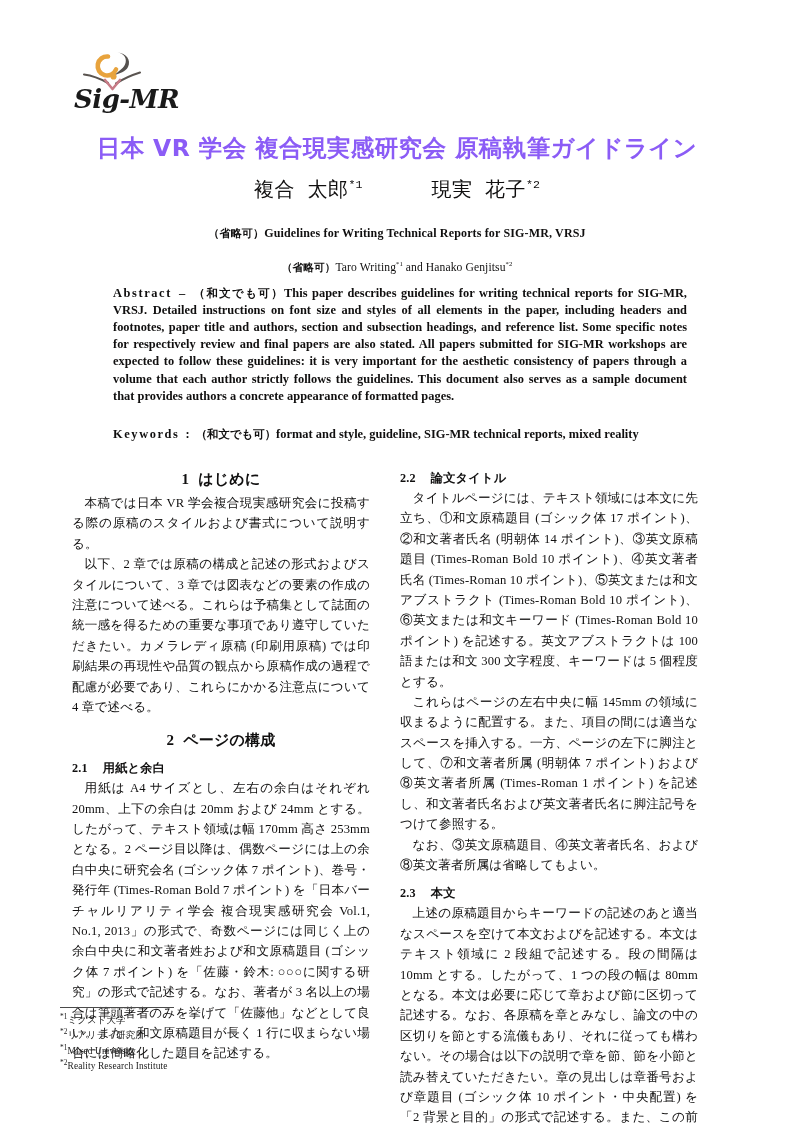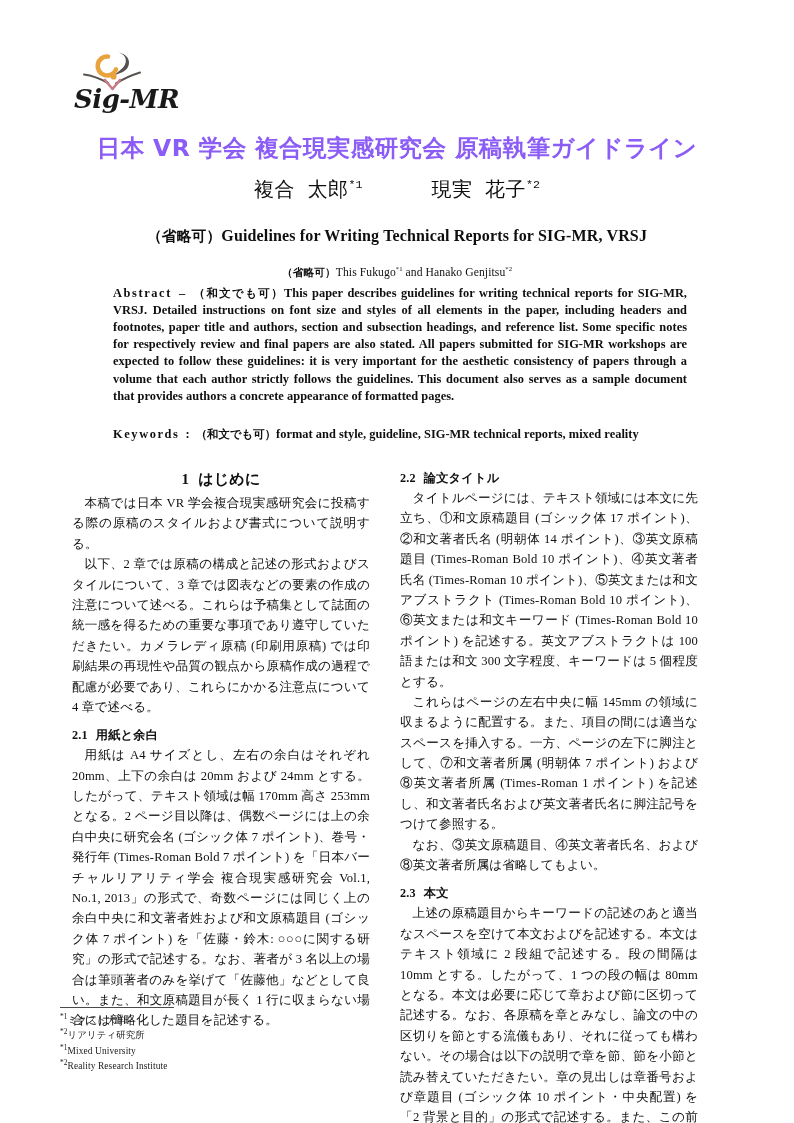--- a/index.html
+++ b/index.html
@@ -60,21 +60,21 @@
   }
   .jp-authors .auth { display: inline-block; }
   .jp-authors .gap { display: inline-block; width: 44px; }
   sup.fn {
     font-size: 0.58em;
     vertical-align: super;
     letter-spacing: 0;
   }
   .en-title {
     margin: 22px 0 0 0;
-    font-size: 16px;
+    font-size: 12px;
     font-weight: 700;
     line-height: 1.35;
     letter-spacing: 0.15px;
   }
   .en-authors {
     margin: 17px 0 0 0;
     font-size: 11.6px;
     line-height: 1.35;
     letter-spacing: 0.1px;
   }
@@ -134,21 +134,21 @@
     font-family: "DejaVu Sans", "Liberation Sans", sans-serif;
     font-weight: 700;
     font-size: 12.2px;
     text-align: left;
     margin: 10px 0 1px 0;
     letter-spacing: 0.2px;
   }
   .subsec-head .num {
     font-family: "Liberation Serif", "DejaVu Serif", serif;
     font-weight: 700;
-    margin-right: 8px;
+    margin-right: 15px;
   }
   .subsec-head.first { margin-top: 0; }
 
   p.body {
     font-size: 12.6px;
     line-height: 1.62;
     margin: 0;
     text-align: justify;
     text-justify: inter-ideograph;
     text-indent: 1em;
@@ -214,21 +214,21 @@
       <span class="auth"><span>複合 太郎</span><sup class="fn">*1</sup></span>
       <span class="gap"></span>
       <span class="auth"><span>現実 花子</span><sup class="fn">*2</sup></span>
     </div>
 
     <div class="en-title">
       <span class="paren-jp">（省略可）</span><span>Guidelines for Writing Technical Reports for SIG-MR, VRSJ</span>
     </div>
 
     <div class="en-authors">
-      <span class="paren-jp">（省略可）</span><span>This Fukugo</span><sup class="fn">*1</sup>
+      <span class="paren-jp">（省略可）</span><span>Taro Writing</span><sup class="fn">*1</sup>
       <span>and</span>
       <span>Hanako Genjitsu</span><sup class="fn">*2</sup>
     </div>
   </div>
 
   <div class="abstract-area">
     <p class="abstract-para">
       <span class="lbl-word">Abstract</span><span class="dash-sep">–</span><span class="paren-jp">（和文でも可）</span><span>This paper describes guidelines for writing technical reports for SIG-MR, VRSJ. Detailed instructions on font size and styles of all elements in the paper, including headers and footnotes, paper title and authors, section and subsection headings, and reference list. Some specific notes for respectively review and final papers are also stated. All papers submitted for SIG-MR workshops are expected to follow these guidelines: it is very important for the aesthetic consistency of papers through a volume that each author strictly follows the guidelines. This document also serves as a sample document that provides authors a concrete appearance of formatted pages.</span>
     </p>
 
@@ -239,20 +239,23 @@
 
   <div class="col col-left">
 
     <div class="sec-head first">
       <span class="num">1</span><span>はじめに</span>
     </div>
 
     <p class="body">本稿では日本 VR 学会複合現実感研究会に投稿する際の原稿のスタイルおよび書式について説明する。</p>
     <p class="body">以下、2 章では原稿の構成と記述の形式およびスタイルについて、3 章では図表などの要素の作成の注意について述べる。これらは予稿集として誌面の統一感を得るための重要な事項であり遵守していただきたい。カメラレディ原稿 (印刷用原稿) では印刷結果の再現性や品質の観点から原稿作成の過程で配慮が必要であり、これらにかかる注意点について 4 章で述べる。</p>
 
+    <div class="sec-head">
+      <span class="num">2</span><span>ページの構成</span>
+    </div>
 
     <div class="subsec-head">
       <span class="num">2.1</span><span>用紙と余白</span>
     </div>
 
     <p class="body">用紙は A4 サイズとし、左右の余白はそれぞれ 20mm、上下の余白は 20mm および 24mm とする。したがって、テキスト領域は幅 170mm 高さ 253mm となる。2 ページ目以降は、偶数ページには上の余白中央に研究会名 (ゴシック体 7 ポイント)、巻号・発行年 (Times-Roman Bold 7 ポイント) を「日本バーチャルリアリティ学会 複合現実感研究会 Vol.1, No.1, 2013」の形式で、奇数ページには同じく上の余白中央に和文著者姓および和文原稿題目 (ゴシック体 7 ポイント) を「佐藤・鈴木: ○○○に関する研究」の形式で記述する。なお、著者が 3 名以上の場合は筆頭著者のみを挙げて「佐藤他」などとして良い。また、和文原稿題目が長く 1 行に収まらない場合には簡略化した題目を記述する。</p>
   </div>
 
   <div class="col col-right">
 

